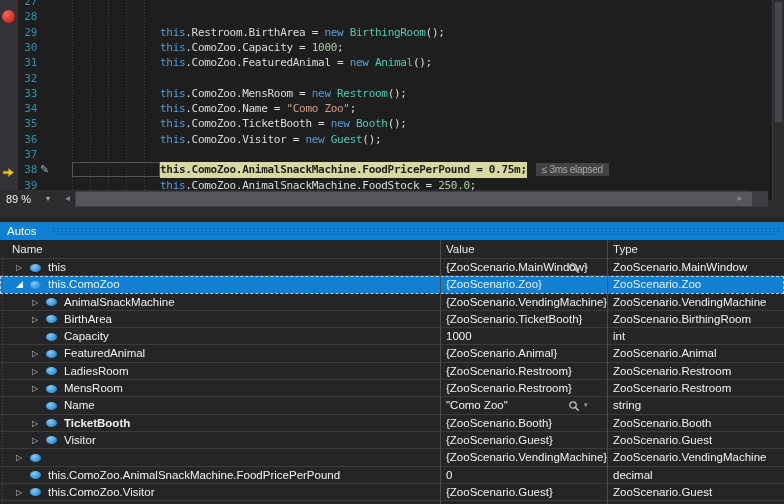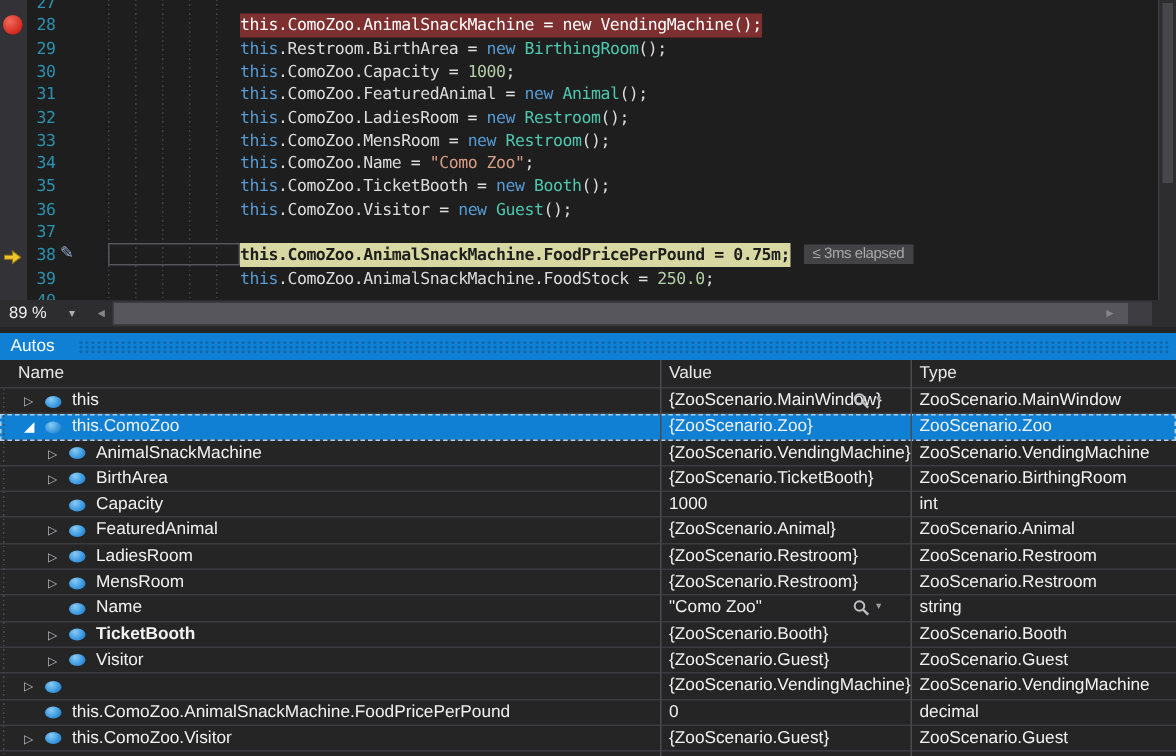--- a/index.html
+++ b/index.html
@@ -28,21 +28,21 @@
   .hl.bp .seg{color:#FFFFFF;}
   .hl.cur{background:#D8D8A2;}
   .hl.cur .seg{color:#1E1E1E;font-weight:bold;}
   .seg.kw{color:#569CD6;} .seg.type{color:#4EC9B0;} .seg.num{color:#B5CEA8;}
   .seg.str{color:#D69D85;} .seg.plain{color:#DCDCDC;}
   .perf-tip{display:inline-block;vertical-align:top;margin-left:9px;margin-top:1px;height:13px;
     padding:0 6px;background:#434346;color:#A8A8A8;font:10px "Liberation Sans",sans-serif;line-height:13px;}
   .vscroll{position:absolute;right:0;top:0;width:11px;height:200px;background:#2D2D30;border-left:1px solid #3A3A3E;}
   .vthumb{position:absolute;left:2px;right:2px;top:2px;height:120px;background:#47474B;}
   
-  .zoombar{position:absolute;left:0;top:200px;width:748px;height:18px;background:#2D2D30;}
+  .zoombar{position:absolute;left:0;top:190px;width:748px;height:18px;background:#2D2D30;}
   .zoom-select{position:absolute;left:0;top:0;width:58px;height:18px;color:#F1F1F1;
     font-size:11px;line-height:18px;padding-left:6px;box-sizing:border-box;}
   .zoom-caret{position:absolute;left:46px;top:0;color:#B0B0B3;font-size:8px;line-height:18px;}
   .scroll-larrow{position:absolute;left:60px;top:0;width:15px;height:18px;color:#85858A;
     font-size:8px;line-height:18px;text-align:center;}
   .hscroll-track{position:absolute;left:75px;top:1px;width:693px;height:16px;background:#3E3E42;}
   .hscroll-thumb{position:absolute;left:1px;top:1px;height:14px;width:676px;background:#56565C;}
   .scroll-rarrow{position:absolute;right:0;top:0;width:16px;height:18px;color:#85858A;
     font-size:8px;line-height:18px;text-align:center;}
   .panel-gap{position:absolute;left:0;top:218px;width:784px;height:4px;background:#252526;}
@@ -80,37 +80,35 @@
   <div class="indent-guide" style="left:126px"></div>
   <div class="indent-guide" style="left:144px"></div>
   <div id="lines">
       <div class="code-line" style="top: -6px;">
         <div class="line-num">27</div>
         <div class="code-text"><span class="hl"></span></div>
       </div>
       <div class="code-line" style="top: 9.3px;">
         <div class="bp-dot"></div>
         <div class="line-num">28</div>
-        <div class="code-text"><span class="hl bp"><span class="seg plain">this.ComoZoo.AnimalSnackMachine = new VendingMachine();</span></span></div>
       </div>
       <div class="code-line" style="top: 24.6px;">
         <div class="line-num">29</div>
         <div class="code-text"><span class="hl"><span class="seg kw">this</span><span class="seg plain">.Restroom.BirthArea = </span><span class="seg kw">new </span><span class="seg type">BirthingRoom</span><span class="seg plain">();</span></span></div>
       </div>
       <div class="code-line" style="top: 39.9px;">
         <div class="line-num">30</div>
         <div class="code-text"><span class="hl"><span class="seg kw">this</span><span class="seg plain">.ComoZoo.Capacity = </span><span class="seg num">1000</span><span class="seg plain">;</span></span></div>
       </div>
       <div class="code-line" style="top: 55.2px;">
         <div class="line-num">31</div>
         <div class="code-text"><span class="hl"><span class="seg kw">this</span><span class="seg plain">.ComoZoo.FeaturedAnimal = </span><span class="seg kw">new </span><span class="seg type">Animal</span><span class="seg plain">();</span></span></div>
       </div>
       <div class="code-line" style="top: 70.5px;">
         <div class="line-num">32</div>
-        <div class="code-text"><span class="hl"><span class="seg kw">this</span><span class="seg plain">.ComoZoo.LadiesRoom = </span><span class="seg kw">new </span><span class="seg type">Restroom</span><span class="seg plain">();</span></span></div>
       </div>
       <div class="code-line" style="top: 85.8px;">
         <div class="line-num">33</div>
         <div class="code-text"><span class="hl"><span class="seg kw">this</span><span class="seg plain">.ComoZoo.MensRoom = </span><span class="seg kw">new </span><span class="seg type">Restroom</span><span class="seg plain">();</span></span></div>
       </div>
       <div class="code-line" style="top: 101.1px;">
         <div class="line-num">34</div>
         <div class="code-text"><span class="hl"><span class="seg kw">this</span><span class="seg plain">.ComoZoo.Name = </span><span class="seg str">"Como Zoo"</span><span class="seg plain">;</span></span></div>
       </div>
       <div class="code-line" style="top: 116.4px;">

